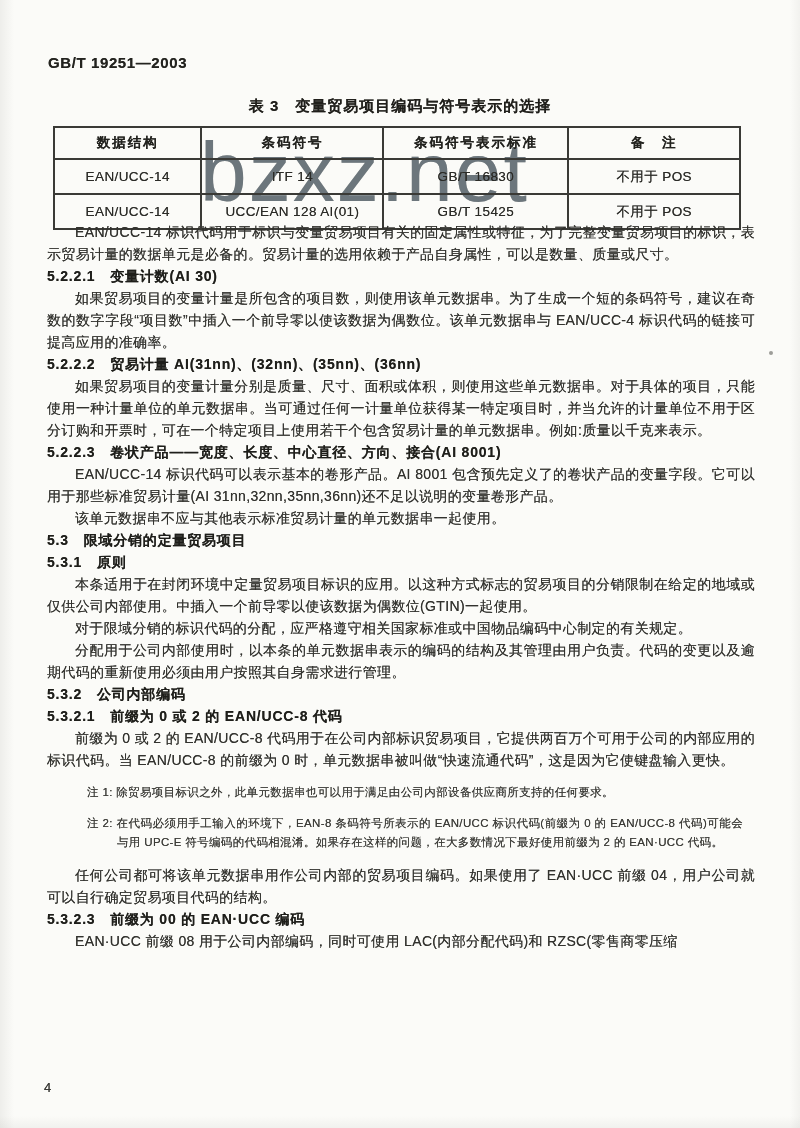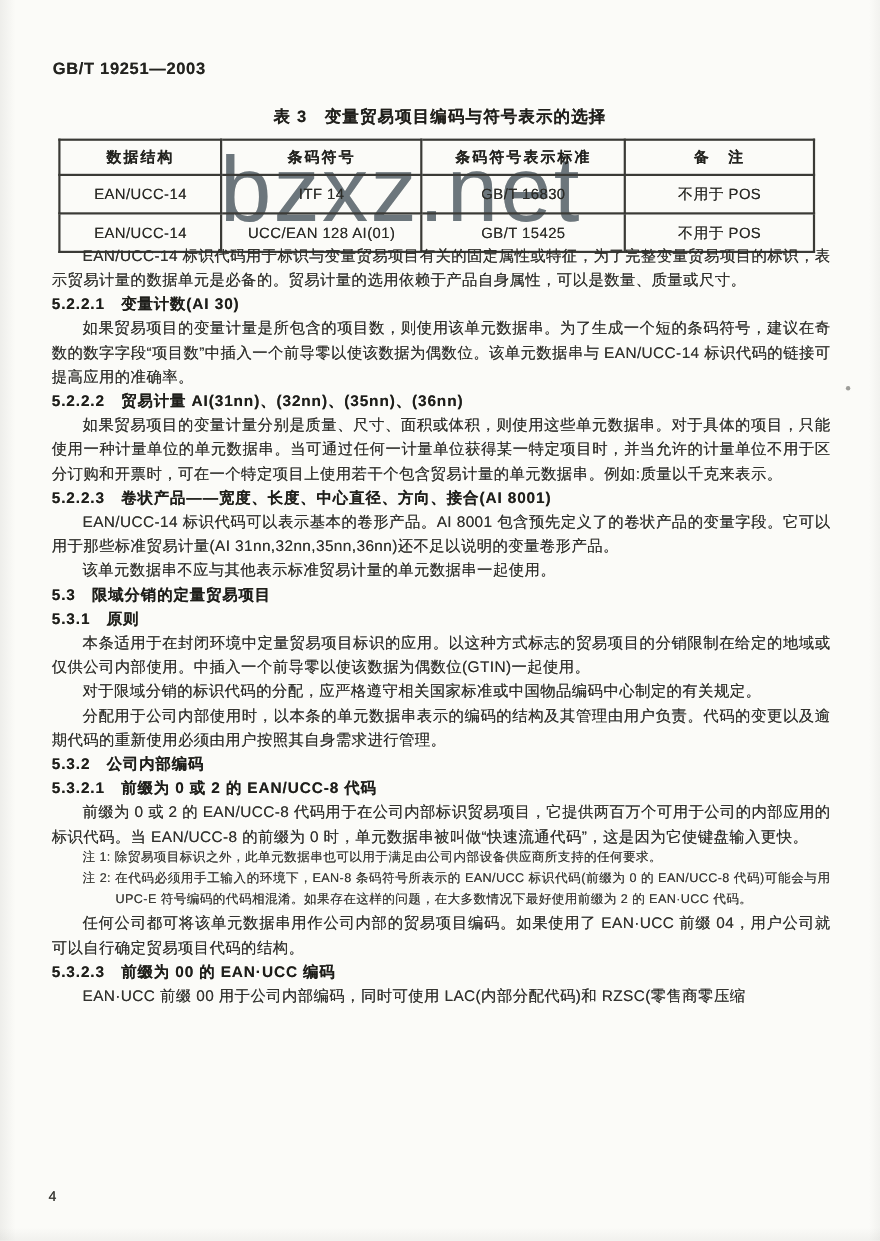--- a/index.html
+++ b/index.html
@@ -58,21 +58,21 @@
     font-size:14px;letter-spacing:0.35px;z-index:2;
   }
   #content .heading{
     font-weight:bold;line-height:22px;color:#1e1e1a;
     letter-spacing:0.8px;margin:0;
   }
   #content .para{
     text-indent:2em;line-height:22px;margin:0;text-align:justify;
   }
   #content .note{
-    font-size:11.5px;line-height:19px;margin:0;
+    font-size:11.5px;line-height:19px;margin:12px;
     padding-left:58px;text-indent:-30px;color:#3c3c38;text-align:justify;
   }
   .page-num{
     position:absolute;left:44px;top:1080px;
     font-size:13px;color:#3a3a36;
   }
   .speck{
     position:absolute;left:769px;top:351px;width:4px;height:4px;
     border-radius:50%;background:#6a6a66;opacity:0.65;
   }
@@ -115,38 +115,38 @@
           <td>UCC/EAN 128 AI(01)</td>
           <td>GB/T 15425</td>
           <td>不用于 POS</td>
         </tr>
       </tbody>
   </table>
 
   <div id="content">
       <div class="para">EAN/UCC-14 标识代码用于标识与变量贸易项目有关的固定属性或特征，为了完整变量贸易项目的标识，表示贸易计量的数据单元是必备的。贸易计量的选用依赖于产品自身属性，可以是数量、质量或尺寸。</div>
       <div class="heading">5.2.2.1　变量计数(AI 30)</div>
-      <div class="para">如果贸易项目的变量计量是所包含的项目数，则使用该单元数据串。为了生成一个短的条码符号，建议在奇数的数字字段“项目数”中插入一个前导零以使该数据为偶数位。该单元数据串与 EAN/UCC-14 标识代码的链接可提高应用的准确率。</div>
+      <div class="para">如果贸易项目的变量计量是所包含的项目数，则使用该单元数据串。为了生成一个短的条码符号，建议在奇数的数字字段“项目数”中插入一个前导零以使该数据为偶数位。该单元数据串与 EAN/UCC-4 标识代码的链接可提高应用的准确率。</div>
       <div class="heading">5.2.2.2　贸易计量 AI(31nn)、(32nn)、(35nn)、(36nn)</div>
       <div class="para">如果贸易项目的变量计量分别是质量、尺寸、面积或体积，则使用这些单元数据串。对于具体的项目，只能使用一种计量单位的单元数据串。当可通过任何一计量单位获得某一特定项目时，并当允许的计量单位不用于区分订购和开票时，可在一个特定项目上使用若干个包含贸易计量的单元数据串。例如:质量以千克来表示。</div>
       <div class="heading">5.2.2.3　卷状产品——宽度、长度、中心直径、方向、接合(AI 8001)</div>
       <div class="para">EAN/UCC-14 标识代码可以表示基本的卷形产品。AI 8001 包含预先定义了的卷状产品的变量字段。它可以用于那些标准贸易计量(AI 31nn,32nn,35nn,36nn)还不足以说明的变量卷形产品。</div>
       <div class="para">该单元数据串不应与其他表示标准贸易计量的单元数据串一起使用。</div>
       <div class="heading">5.3　限域分销的定量贸易项目</div>
       <div class="heading">5.3.1　原则</div>
       <div class="para">本条适用于在封闭环境中定量贸易项目标识的应用。以这种方式标志的贸易项目的分销限制在给定的地域或仅供公司内部使用。中插入一个前导零以使该数据为偶数位(GTIN)一起使用。</div>
       <div class="para">对于限域分销的标识代码的分配，应严格遵守相关国家标准或中国物品编码中心制定的有关规定。</div>
       <div class="para">分配用于公司内部使用时，以本条的单元数据串表示的编码的结构及其管理由用户负责。代码的变更以及逾期代码的重新使用必须由用户按照其自身需求进行管理。</div>
       <div class="heading">5.3.2　公司内部编码</div>
       <div class="heading">5.3.2.1　前缀为 0 或 2 的 EAN/UCC-8 代码</div>
       <div class="para">前缀为 0 或 2 的 EAN/UCC-8 代码用于在公司内部标识贸易项目，它提供两百万个可用于公司的内部应用的标识代码。当 EAN/UCC-8 的前缀为 0 时，单元数据串被叫做“快速流通代码”，这是因为它使键盘输入更快。</div>
       <div class="note"><span>注 1: </span>除贸易项目标识之外，此单元数据串也可以用于满足由公司内部设备供应商所支持的任何要求。</div>
       <div class="note"><span>注 2: </span>在代码必须用手工输入的环境下，EAN-8 条码符号所表示的 EAN/UCC 标识代码(前缀为 0 的 EAN/UCC-8 代码)可能会与用 UPC-E 符号编码的代码相混淆。如果存在这样的问题，在大多数情况下最好使用前缀为 2 的 EAN·UCC 代码。</div>
       <div class="para">任何公司都可将该单元数据串用作公司内部的贸易项目编码。如果使用了 EAN·UCC 前缀 04，用户公司就可以自行确定贸易项目代码的结构。</div>
       <div class="heading">5.3.2.3　前缀为 00 的 EAN·UCC 编码</div>
-      <div class="para">EAN·UCC 前缀 00 用于公司内部编码，同时可使用 LAC(内部分配代码)和 RZSC(零售商零压缩</div>
+      <div class="para">EAN·UCC 前缀 08 用于公司内部编码，同时可使用 LAC(内部分配代码)和 RZSC(零售商零压缩</div>
     </div>
 
   <div class="page-num">4</div>
 
   <div class="speck"></div>
 
 </div>
 
 </body></html>

